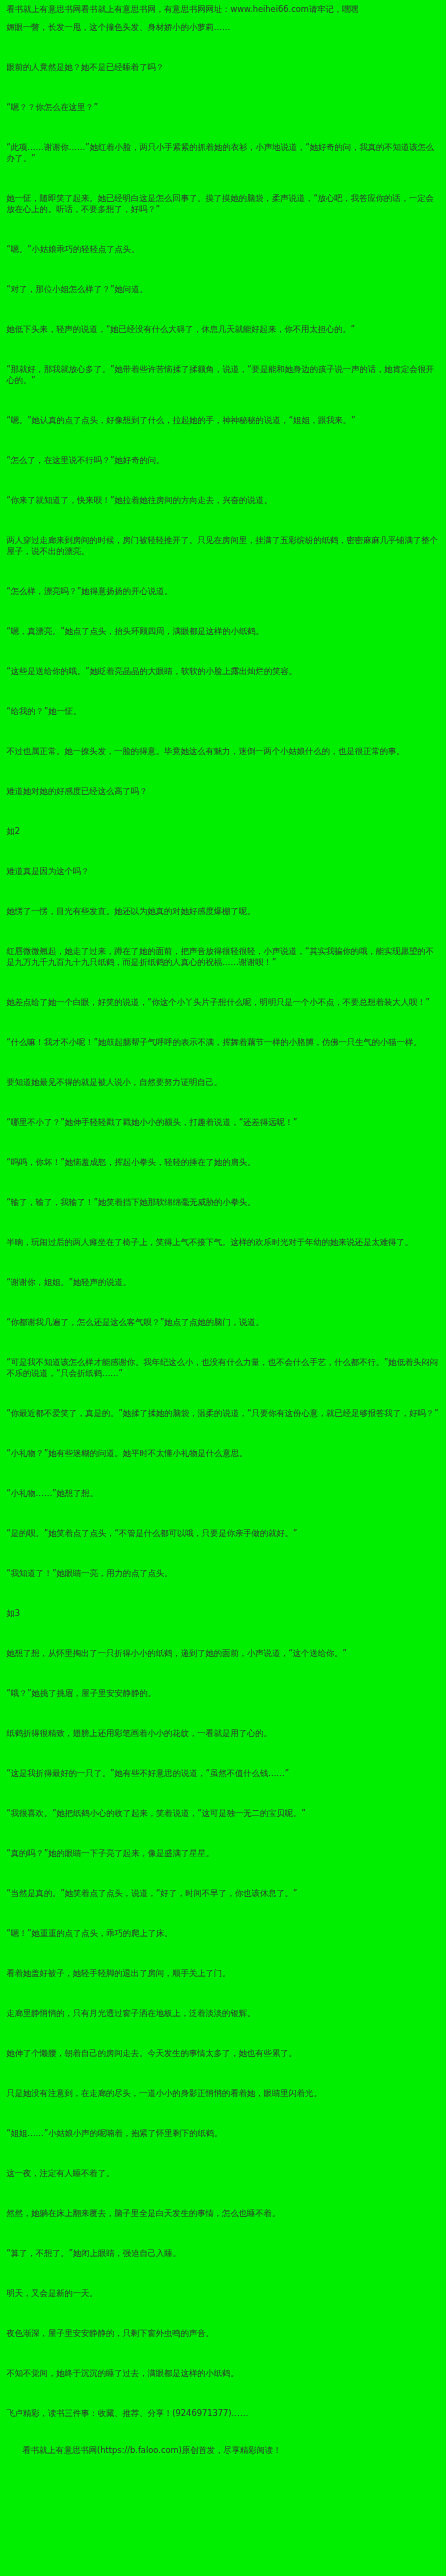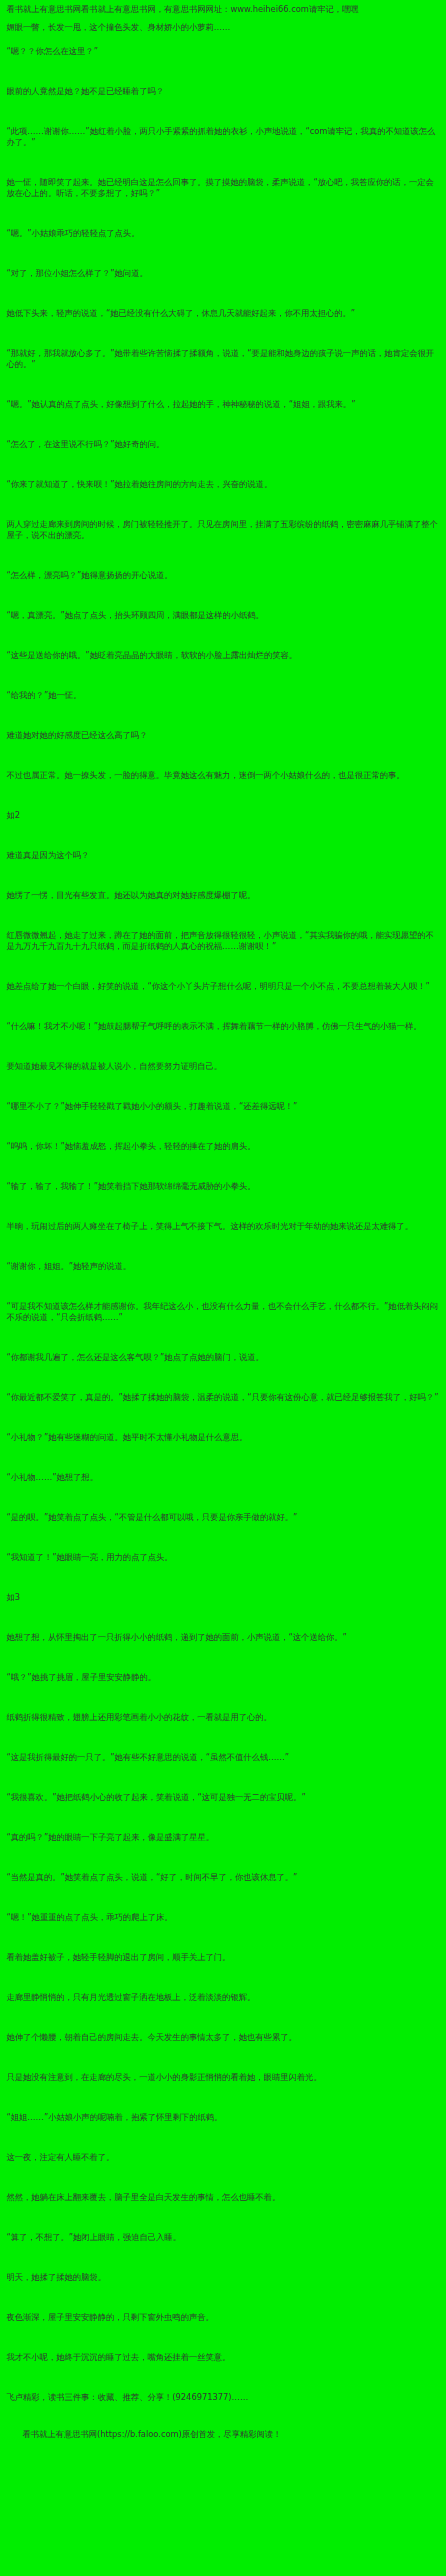--- a/index.html
+++ b/index.html
@@ -17,21 +17,21 @@
     font-family: "DejaVu Sans", "Liberation Sans", sans-serif;
     font-size: 8.3px;
     color: #333333;
   }
   .hdr1 {
     margin: 0 0 7.7px 0;
     line-height: 11px;
     word-break: break-all;
   }
   .hdr2 {
-    margin: 0 0 13px 0;
+    margin: 0 0 29px 0;
     line-height: 11px;
     word-break: break-all;
   }
   p.para {
     margin: 0 0 29px 0;
     line-height: 11px;
     word-break: break-all;
   }
   p.marker {
     margin: 0 0 29px 0;
@@ -49,52 +49,52 @@
   }
 </style>
 </head>
 <body>
 
 <div class="page">
   <div class="hdr1">看书就上有意思书网看书就上有意思书网，有意思书网网址：www.heihei66.com请牢记，嘿嘿</div>
   <div class="hdr2">媚眼一瞥，长发一甩，这个撞色头发、身材娇小的小萝莉……</div>
 
   <div>
+      <p class="para">眼前的人竟然是她？她不是已经睡着了吗？</p>
       <p class="para">“嗯？？你怎么在这里？”</p>
-      <p class="para">眼前的人竟然是她？她不是已经睡着了吗？</p>
-      <p class="para">“此项……谢谢你……”她红着小脸，两只小手紧紧的抓着她的衣衫，小声地说道，“com请牢记，我真的不知道该怎么办了。”</p>
+      <p class="para">“此项……谢谢你……”她红着小脸，两只小手紧紧的抓着她的衣衫，小声地说道，“她好奇的问，我真的不知道该怎么办了。”</p>
       <p class="para">她一怔，随即笑了起来。她已经明白这是怎么回事了。摸了摸她的脑袋，柔声说道，“放心吧，我答应你的话，一定会放在心上的。听话，不要多想了，好吗？”</p>
       <p class="para">“嗯。”小姑娘乖巧的轻轻点了点头。</p>
       <p class="para">“对了，那位小姐怎么样了？”她问道。</p>
       <p class="para">她低下头来，轻声的说道，“她已经没有什么大碍了，休息几天就能好起来，你不用太担心的。”</p>
       <p class="para">“那就好，那我就放心多了。”她带着些许苦恼揉了揉额角，说道，“要是能和她身边的孩子说一声的话，她肯定会很开心的。”</p>
       <p class="para">“嗯。”她认真的点了点头，好像想到了什么，拉起她的手，神神秘秘的说道，“姐姐，跟我来。”</p>
       <p class="para">“怎么了，在这里说不行吗？”她好奇的问。</p>
       <p class="para">“你来了就知道了，快来呗！”她拉着她往房间的方向走去，兴奋的说道。</p>
       <p class="para">两人穿过走廊来到房间的时候，房门被轻轻推开了。只见在房间里，挂满了五彩缤纷的纸鹤，密密麻麻几乎铺满了整个屋子，说不出的漂亮。</p>
       <p class="para">“怎么样，漂亮吗？”她得意扬扬的开心说道。</p>
       <p class="para">“嗯，真漂亮。”她点了点头，抬头环顾四周，满眼都是这样的小纸鹤。</p>
       <p class="para">“这些是送给你的哦。”她眨着亮晶晶的大眼睛，软软的小脸上露出灿烂的笑容。</p>
       <p class="para">“给我的？”她一怔。</p>
+      <p class="para">不过也属正常。她一撩头发，一脸的得意。毕竟她这么有魅力，迷倒一两个小姑娘什么的，也是很正常的事。</p>
       <p class="para">难道她对她的好感度已经这么高了吗？</p>
-      <p class="para">不过也属正常。她一撩头发，一脸的得意。毕竟她这么有魅力，迷倒一两个小姑娘什么的，也是很正常的事。</p>
       <p class="para marker">如2</p>
       <p class="para">难道真是因为这个吗？</p>
       <p class="para">她愣了一愣，目光有些发直。她还以为她真的对她好感度爆棚了呢。</p>
       <p class="para">红唇微微翘起，她走了过来，蹲在了她的面前，把声音放得很轻很轻，小声说道，“其实我骗你的哦，能实现愿望的不是九万九千九百九十九只纸鹤，而是折纸鹤的人真心的祝福……谢谢呗！”</p>
       <p class="para">她差点给了她一个白眼，好笑的说道，“你这个小丫头片子想什么呢，明明只是一个小不点，不要总想着装大人呗！”</p>
       <p class="para">“什么嘛！我才不小呢！”她鼓起腮帮子气呼呼的表示不满，挥舞着藕节一样的小胳膊，仿佛一只生气的小猫一样。</p>
       <p class="para">要知道她最见不得的就是被人说小，自然要努力证明自己。</p>
       <p class="para">“哪里不小了？”她伸手轻轻戳了戳她小小的额头，打趣着说道，“还差得远呢！”</p>
       <p class="para">“呜呜，你坏！”她恼羞成怒，挥起小拳头，轻轻的捶在了她的肩头。</p>
       <p class="para">“输了，输了，我输了！”她笑着挡下她那软绵绵毫无威胁的小拳头。</p>
       <p class="para">半晌，玩闹过后的两人瘫坐在了椅子上，笑得上气不接下气。这样的欢乐时光对于年幼的她来说还是太难得了。</p>
       <p class="para">“谢谢你，姐姐。”她轻声的说道。</p>
+      <p class="para">“你都谢我几遍了，怎么还是这么客气呗？”她点了点她的脑门，说道。</p>
       <p class="para">“可是我不知道该怎么样才能感谢你。我年纪这么小，也没有什么力量，也不会什么手艺，什么都不行。”她低着头闷闷不乐的说道，“只会折纸鹤……”</p>
-      <p class="para">“你都谢我几遍了，怎么还是这么客气呗？”她点了点她的脑门，说道。</p>
       <p class="para">“你最近都不爱笑了，真是的。”她揉了揉她的脑袋，温柔的说道，“只要你有这份心意，就已经足够报答我了，好吗？”</p>
       <p class="para">“小礼物？”她有些迷糊的问道。她平时不太懂小礼物是什么意思。</p>
       <p class="para">“小礼物……”她想了想。</p>
       <p class="para">“是的呗。”她笑着点了点头，“不管是什么都可以哦，只要是你亲手做的就好。”</p>
       <p class="para">“我知道了！”她眼睛一亮，用力的点了点头。</p>
       <p class="para marker">如3</p>
       <p class="para">她想了想，从怀里掏出了一只折得小小的纸鹤，递到了她的面前，小声说道，“这个送给你。”</p>
       <p class="para">“哦？”她挑了挑眉，屋子里安安静静的。</p>
       <p class="para">纸鹤折得很精致，翅膀上还用彩笔画着小小的花纹，一看就是用了心的。</p>
       <p class="para">“这是我折得最好的一只了。”她有些不好意思的说道，“虽然不值什么钱……”</p>
@@ -103,21 +103,21 @@
       <p class="para">“当然是真的。”她笑着点了点头，说道，“好了，时间不早了，你也该休息了。”</p>
       <p class="para">“嗯！”她重重的点了点头，乖巧的爬上了床。</p>
       <p class="para">看着她盖好被子，她轻手轻脚的退出了房间，顺手关上了门。</p>
       <p class="para">走廊里静悄悄的，只有月光透过窗子洒在地板上，泛着淡淡的银辉。</p>
       <p class="para">她伸了个懒腰，朝着自己的房间走去。今天发生的事情太多了，她也有些累了。</p>
       <p class="para">只是她没有注意到，在走廊的尽头，一道小小的身影正悄悄的看着她，眼睛里闪着光。</p>
       <p class="para">“姐姐……”小姑娘小声的呢喃着，抱紧了怀里剩下的纸鹤。</p>
       <p class="para">这一夜，注定有人睡不着了。</p>
       <p class="para">然然，她躺在床上翻来覆去，脑子里全是白天发生的事情，怎么也睡不着。</p>
       <p class="para">“算了，不想了。”她闭上眼睛，强迫自己入睡。</p>
-      <p class="para">明天，她揉了揉她的脑袋。</p>
+      <p class="para">明天，又会是新的一天。</p>
       <p class="para">夜色渐深，屋子里安安静静的，只剩下窗外虫鸣的声音。</p>
-      <p class="para">我才不小呢，她终于沉沉的睡了过去，嘴角还挂着一丝笑意。</p>
+      <p class="para">不知不觉间，她终于沉沉的睡了过去，满眼都是这样的小纸鹤。</p>
     </div>
 
   <div class="ftr1">飞卢精彩，读书三件事：收藏、推荐、分享！(9246971377)……</div>
   <div class="ftr2">看书就上有意思书网(https://b.faloo.com)原创首发，尽享精彩阅读！</div>
 </div>
 
 
 </body></html>

